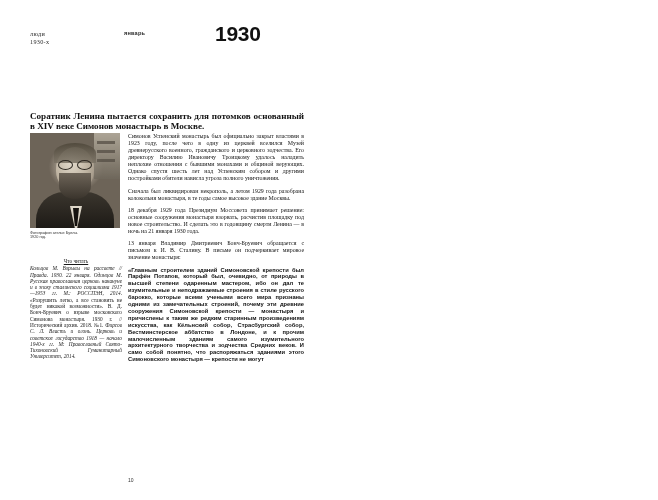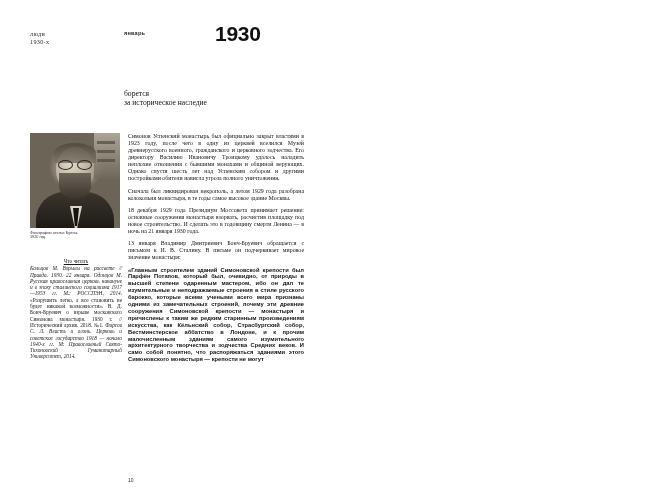--- a/index.html
+++ b/index.html
@@ -120,22 +120,21 @@
 
   <div class="page page-left">
 
     <div class="lp-header">
       <div class="rubric" style="white-space: pre-line;">люди
 1930-х</div>
       <div class="month">январь</div>
       <div class="year">1930</div>
     </div>
 
-    <div class="subhead" style="white-space: pre-line;">борется
-за историческое наследие</div>
+    <div class="deck">Соратник Ленина пытается сохранить для потомков основанный в XIV веке Симонов монастырь в Москве.</div>
 
     <div class="photo-wrap">
       <div class="photo">
         <span class="bg-shelf"></span>
         <span class="body"></span>
         <span class="shirt"></span>
         <span class="tie"></span>
         <span class="head"></span>
         <span class="hair"></span>
         <span class="beard"></span>

